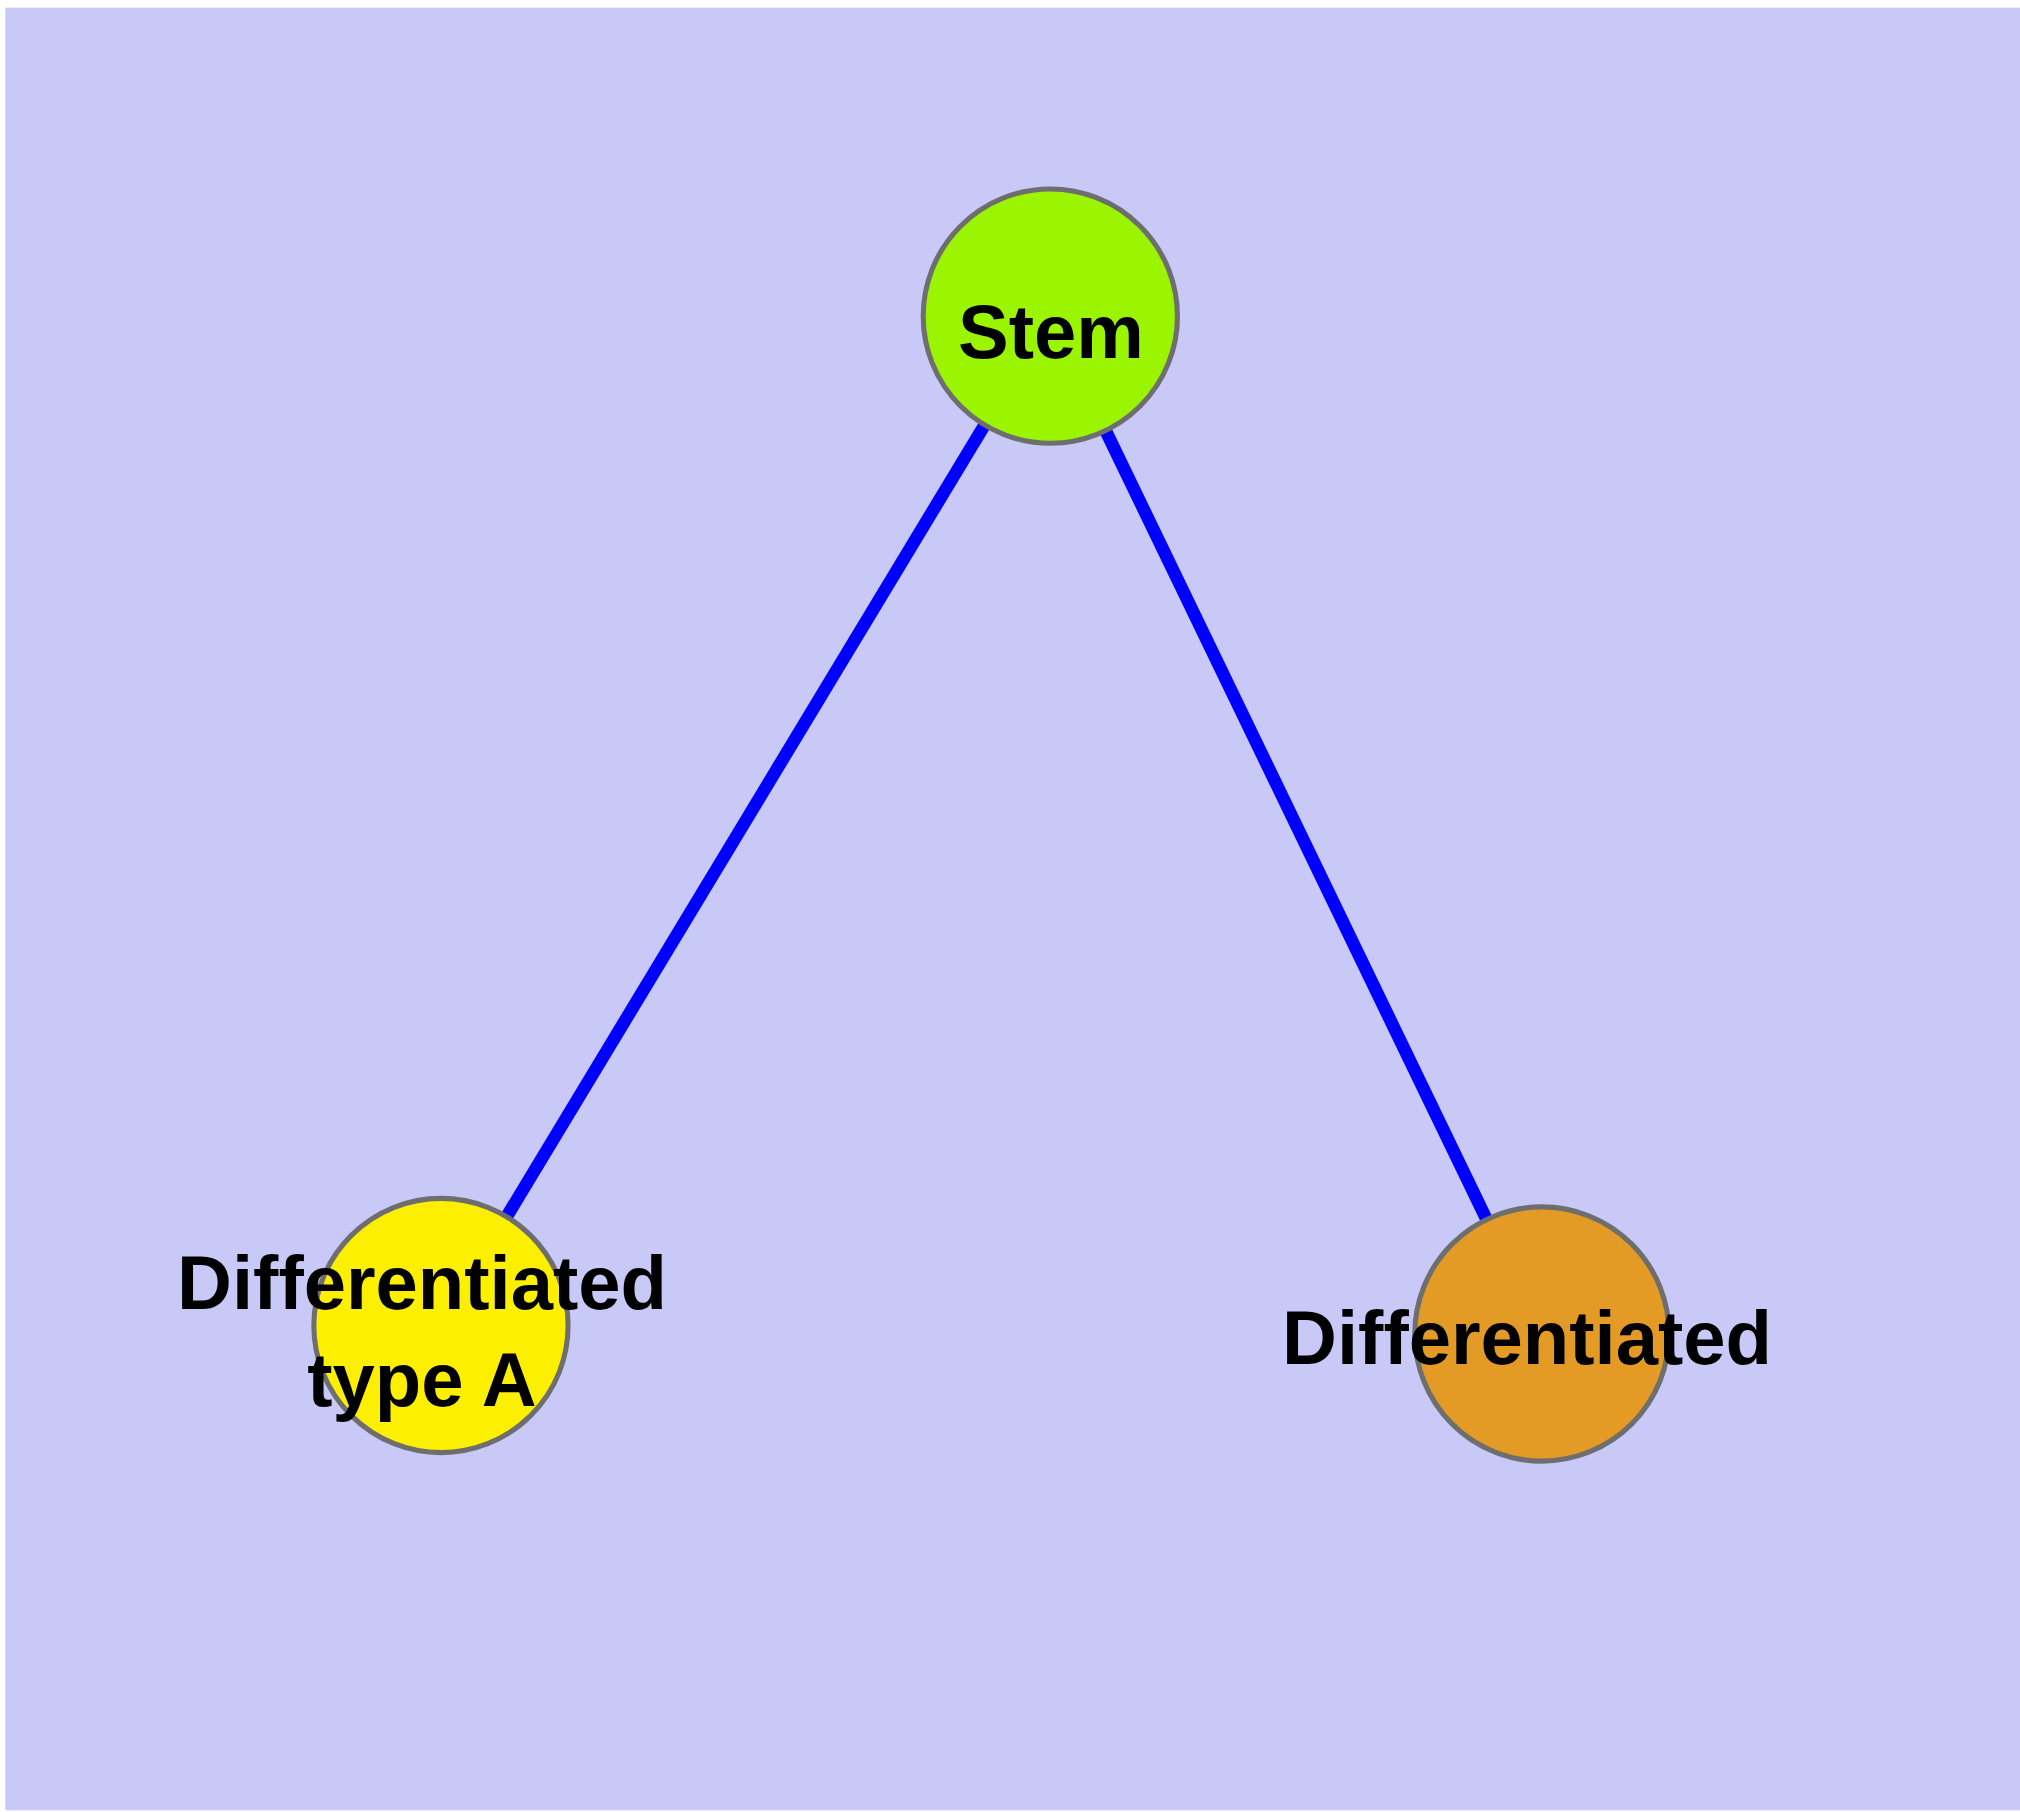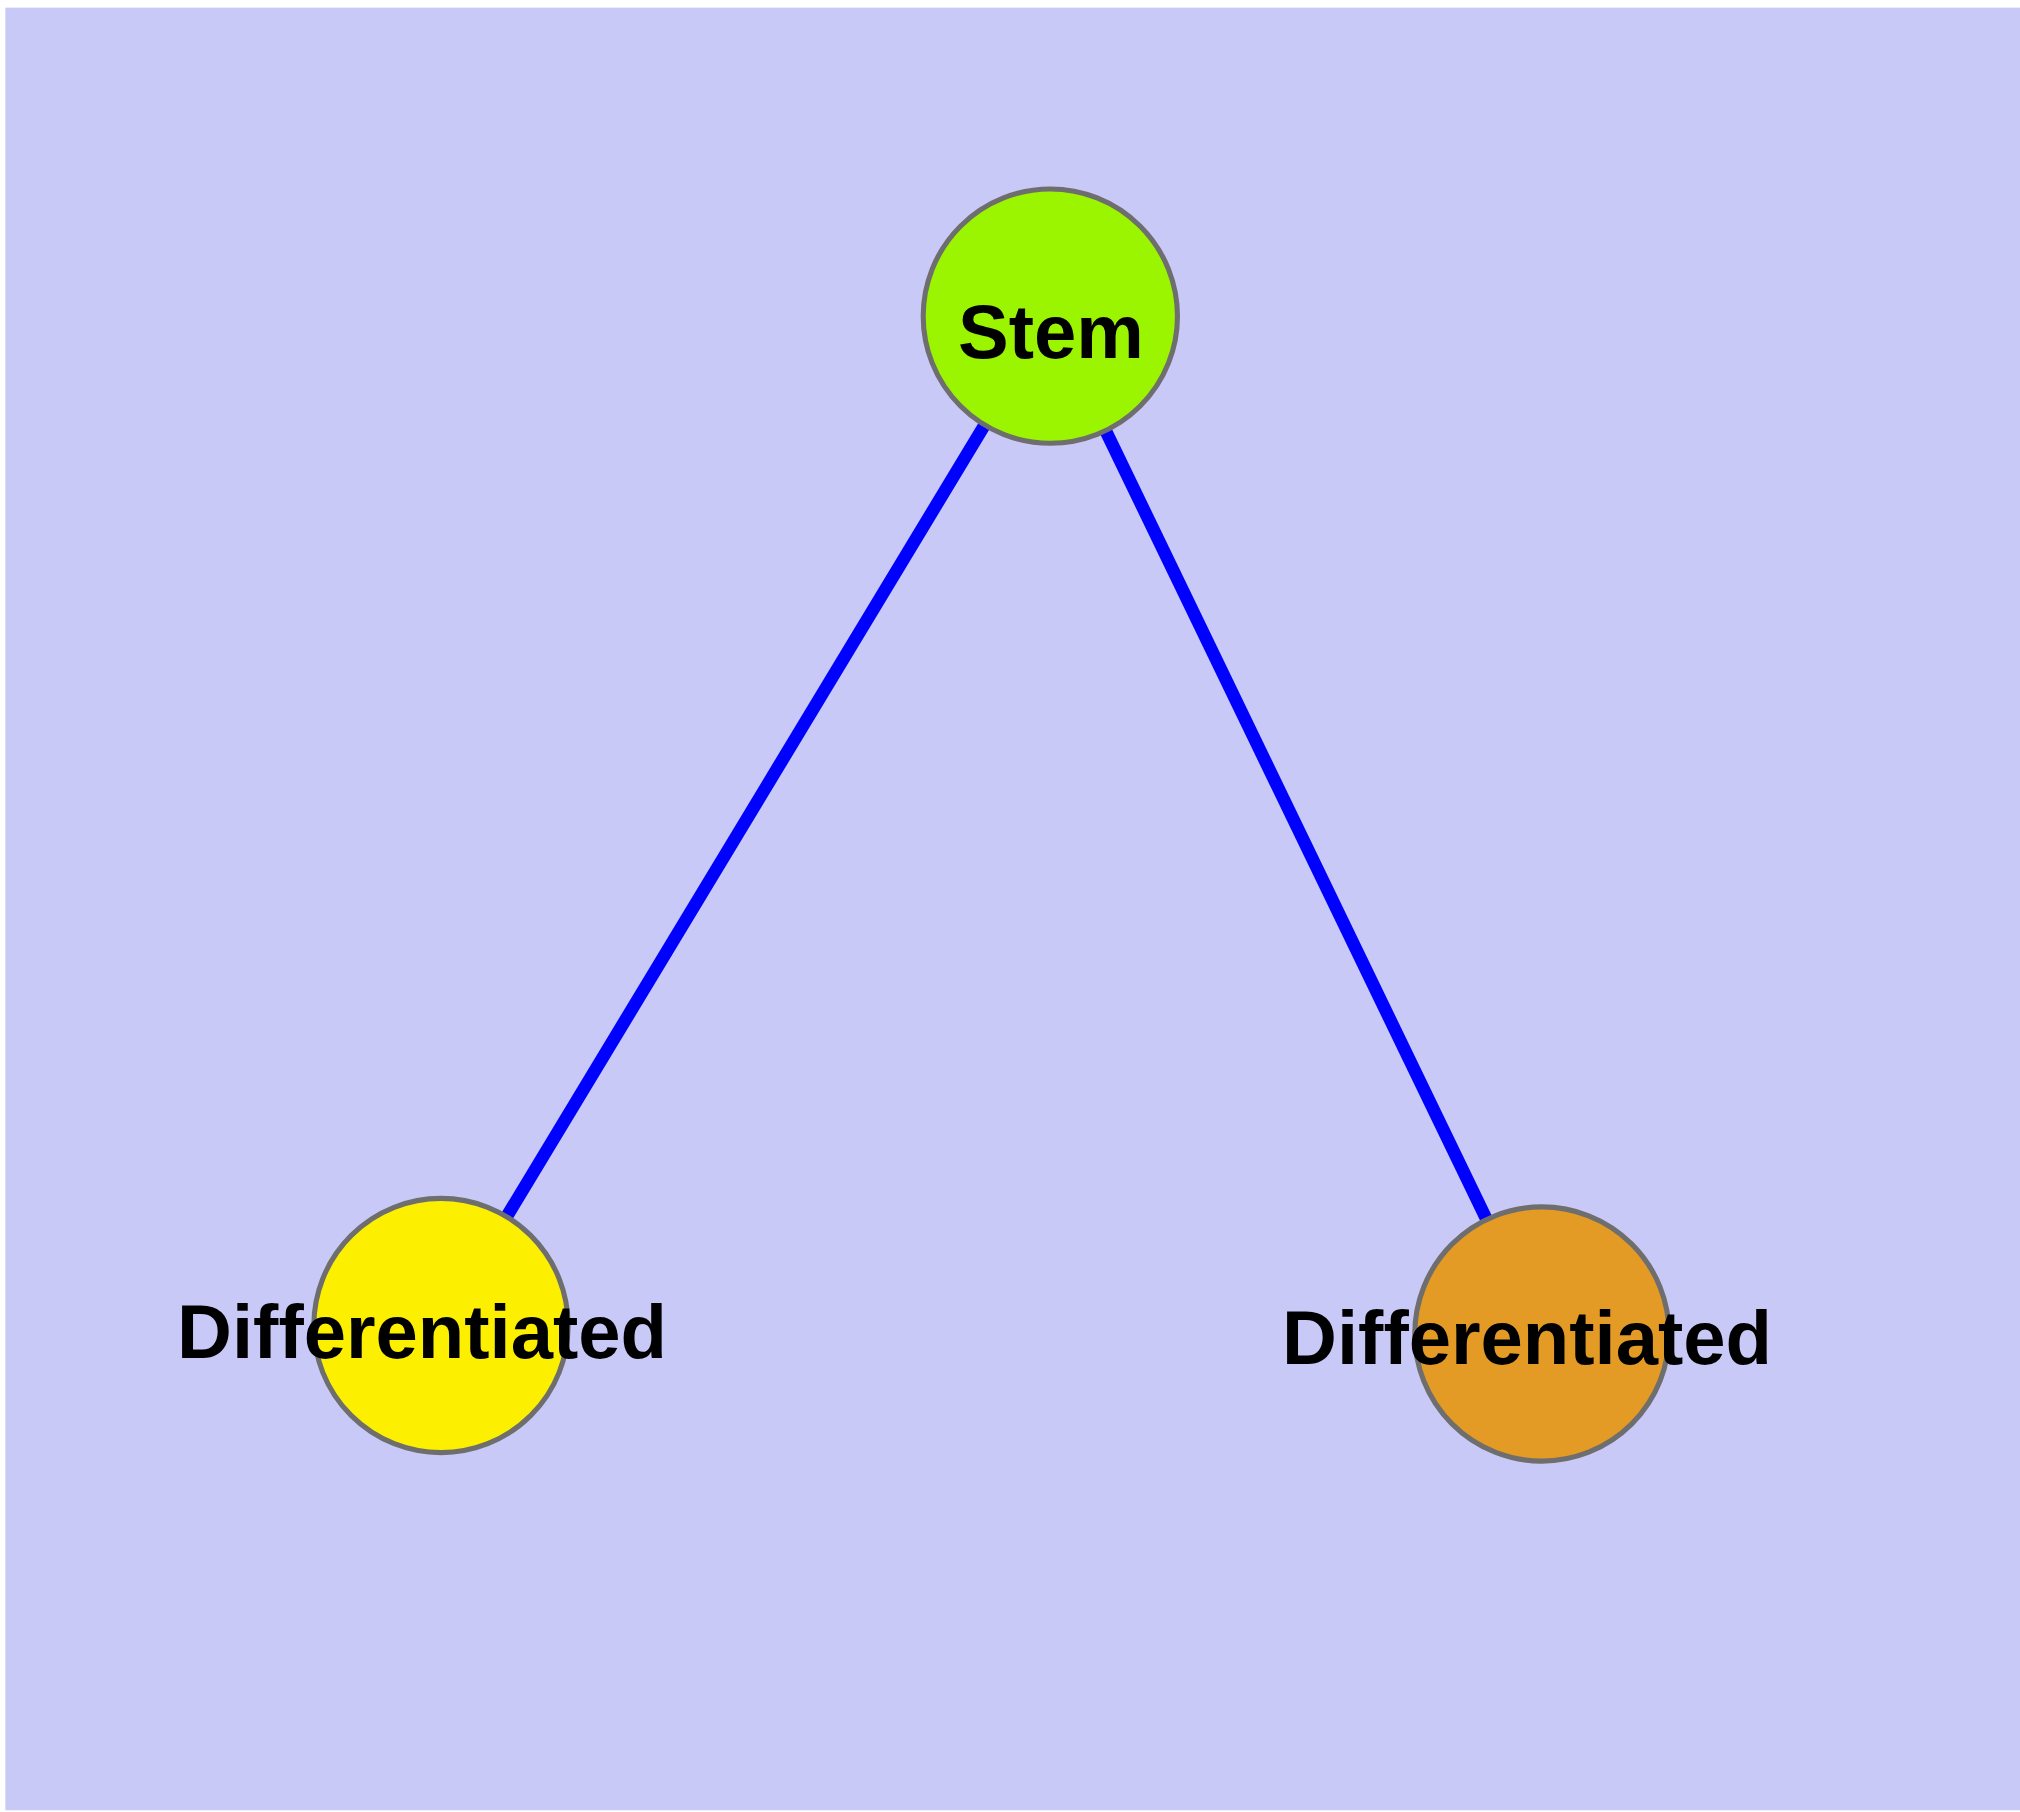--- a/index.html
+++ b/index.html
@@ -54,20 +54,21 @@
 
     <circle class="node" cx="1239" cy="373" r="150" fill="#9CF500"></circle>
     <circle class="node" cx="520" cy="1564" r="150" fill="#FCF000"></circle>
     <circle class="node" cx="1819" cy="1574" r="150" fill="#E49B26"></circle>
   </svg>
 
   <div class="node-label" style="left:1051px; top:319px;margin-top:12px;">Stem</div>
 
   <div class="node-label" style="left:422px; top:1331px;">
     <div>Differentiated</div>
+    <div>type A</div>
   </div>
 
   <div class="node-label" style="left:1527px; top:1337px;">
     <div>Differentiated</div>
   </div>
 
 </div>
 
 
 </body></html>

